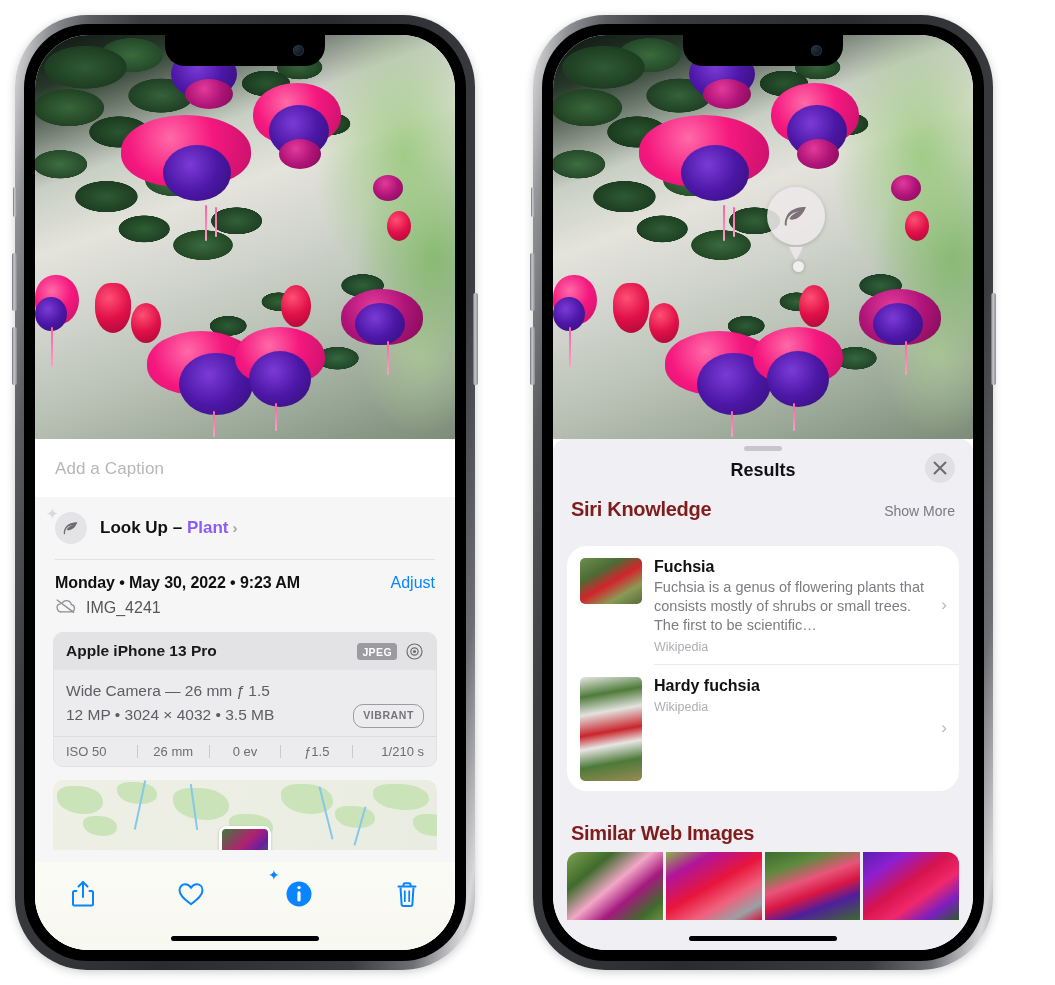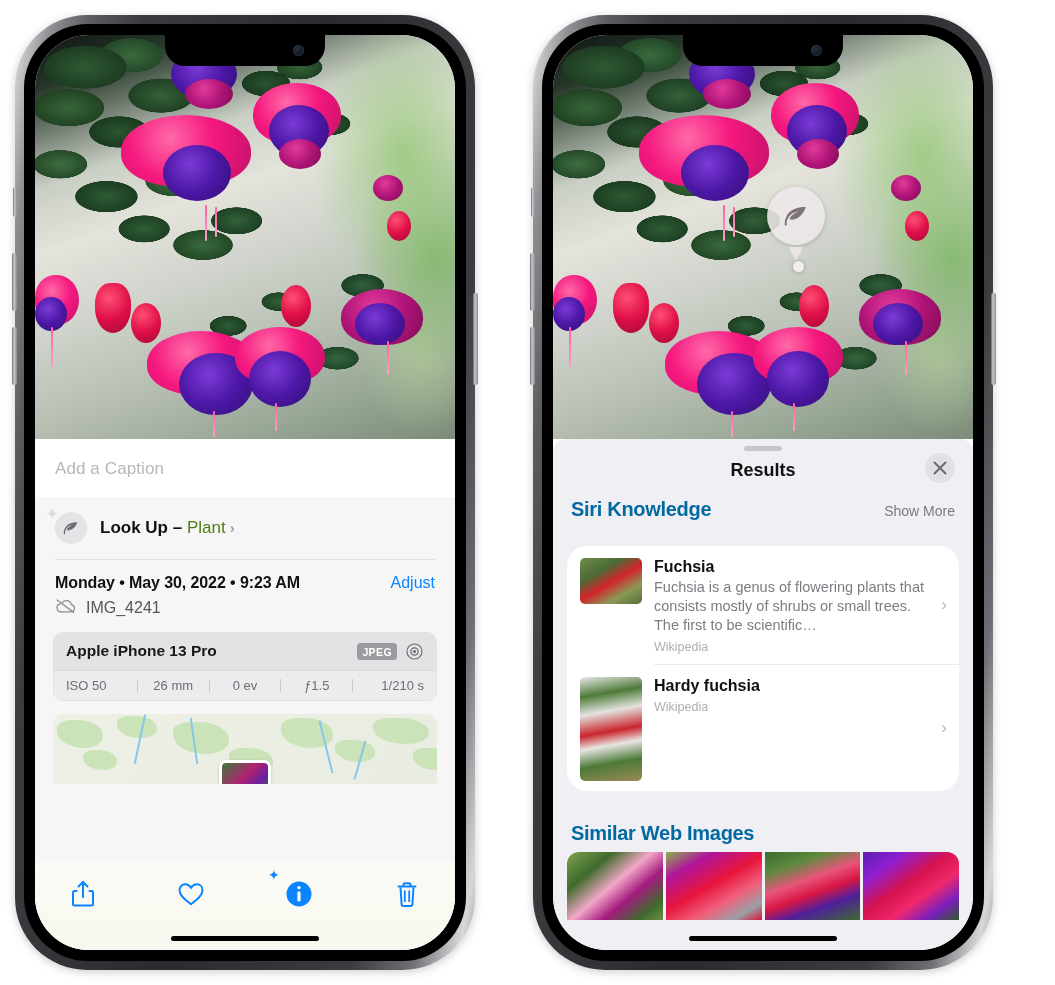--- a/index.html
+++ b/index.html
@@ -122,21 +122,21 @@
     padding: 15px 20px 15px 20px;
     background: #f6f6f6;
     position: relative;
   }
   .leaf-chip {
     position: relative; width: 32px; height: 32px; border-radius: 50%;
     background: #e4e4e7; display: flex; align-items: center; justify-content: center; flex: none;
   }
   .leaf-chip .spark { position: absolute; left: -9px; top: -6px; color: #d8d8dd; font-size: 15px; line-height: 1; }
   .lookup-text { font-size: 17px; font-weight: 700; color: #111; }
-  .lookup-text .dim { font-weight: 400; color: #4d7c0f; }
+  .lookup-text .dim { font-weight: 700; color: #8b5cf6; }
   .chev-sm { color: #a5a5aa; font-size: 15px; margin-left: 4px; }
 
   .divider { height: 1px; background: #e2e2e4; margin: 0 20px; }
 
   .date-row { padding: 14px 20px 4px 20px; display: flex; align-items: baseline; justify-content: space-between; }
   .date-text { font-size: 16px; font-weight: 700; color: #111; letter-spacing: -.1px; }
   .adjust { font-size: 16px; color: #0a84ff; font-weight: 400; }
   .file-row { padding: 2px 20px 12px 20px; display: flex; align-items: center; gap: 9px; }
   .file-name { font-size: 16px; color: #565659; }
 
@@ -203,21 +203,21 @@
   }
   .grabber { width: 38px; height: 5px; border-radius: 3px; background: #c6c6cb; margin: 7px auto 0 auto; }
   .res-head { position: relative; padding: 9px 0 14px 0; text-align: center; }
   .res-title { font-size: 18px; font-weight: 700; color: #111; }
   .close-btn {
     position: absolute; right: 18px; top: 2px;
     width: 30px; height: 30px; border-radius: 50%; background: #e0e0e5;
     display: flex; align-items: center; justify-content: center;
   }
   .sec-head { display: flex; align-items: baseline; justify-content: space-between; padding: 3px 18px 9px 18px; }
-  .sec-title { font-size: 20px; font-weight: 700; color: #0369a1; letter-spacing: -.3px; }
+  .sec-title { font-size: 20px; font-weight: 700; color: #7f1d1d; letter-spacing: -.3px; }
   .show-more { font-size: 14px; color: #7a7a80; }
 
   .know-card { margin: 16px 14px; background: #fff; border-radius: 20px; overflow: hidden; }
   .know-row { display: flex; gap: 12px; padding: 12px 12px 10px 13px; position: relative; align-items: flex-start; }
   .know-thumb { flex: none; border-radius: 5px; overflow: hidden; }
   .know-thumb.t1 { width: 62px; height: 46px; background: linear-gradient(150deg,#6f8e4e 0%,#4c6b36 30%,#d2242c 52%,#8a9a55 75%,#556b3a 100%); }
   .know-thumb.t2 { width: 62px; height: 104px; background: linear-gradient(170deg,#e7e7e5 0%,#4f7b3a 18%,#e2e2de 34%,#c9252c 52%,#e6e6e3 64%,#4d7a38 80%,#9a8a55 100%); }
   .know-body { flex: 1; min-width: 0; padding-right: 22px; }
   .know-title { font-size: 16px; font-weight: 700; color: #111; margin-bottom: 2px; }
   .know-desc { font-size: 14.5px; color: #7c7c82; line-height: 1.32; }
@@ -345,20 +345,27 @@
                 <span class="jpeg-badge">JPEG</span>
                 <span class="aperture-ic">
                   <svg width="19" height="19" viewBox="0 0 24 24" aria-hidden="true">
                     <circle cx="12" cy="12" r="9.5" fill="none" stroke="#6e6e73" stroke-width="1.5"></circle>
                     <circle cx="12" cy="12" r="4.6" fill="none" stroke="#6e6e73" stroke-width="1.5"></circle>
                     <circle cx="12" cy="12" r="2" fill="#6e6e73"></circle>
                   </svg>
                 </span>
               </span>
             </div>
+            <div class="meta-body">
+              <div class="meta-line">Wide Camera — 26 mm ƒ 1.5</div>
+              <div class="meta-line meta-line2">
+                <span>12 MP • 3024 × 4032 • 3.5 MB</span>
+                <span class="vibrant-badge">VIBRANT</span>
+              </div>
+            </div>
             <div class="meta-foot">
               <span>ISO 50</span>
               <span class="meta-sep"></span>
               <span>26 mm</span>
               <span class="meta-sep"></span>
               <span>0 ev</span>
               <span class="meta-sep"></span>
               <span>ƒ1.5</span>
               <span class="meta-sep"></span>
               <span>1/210 s</span>

